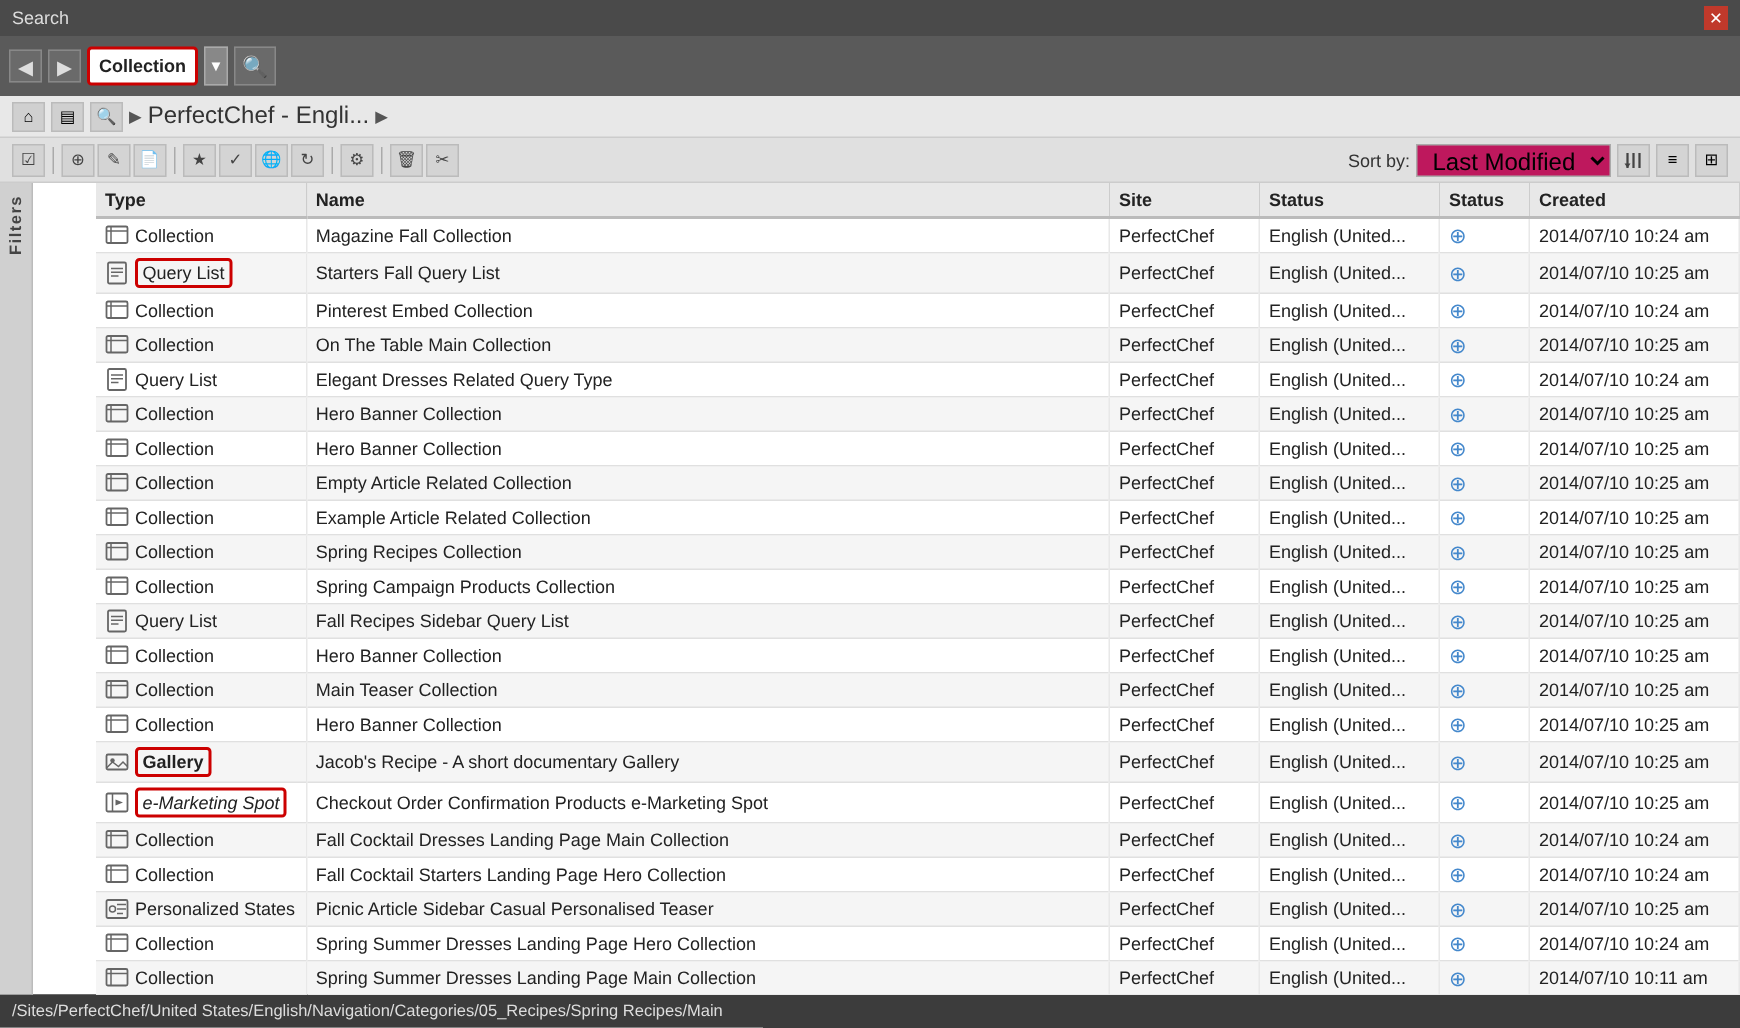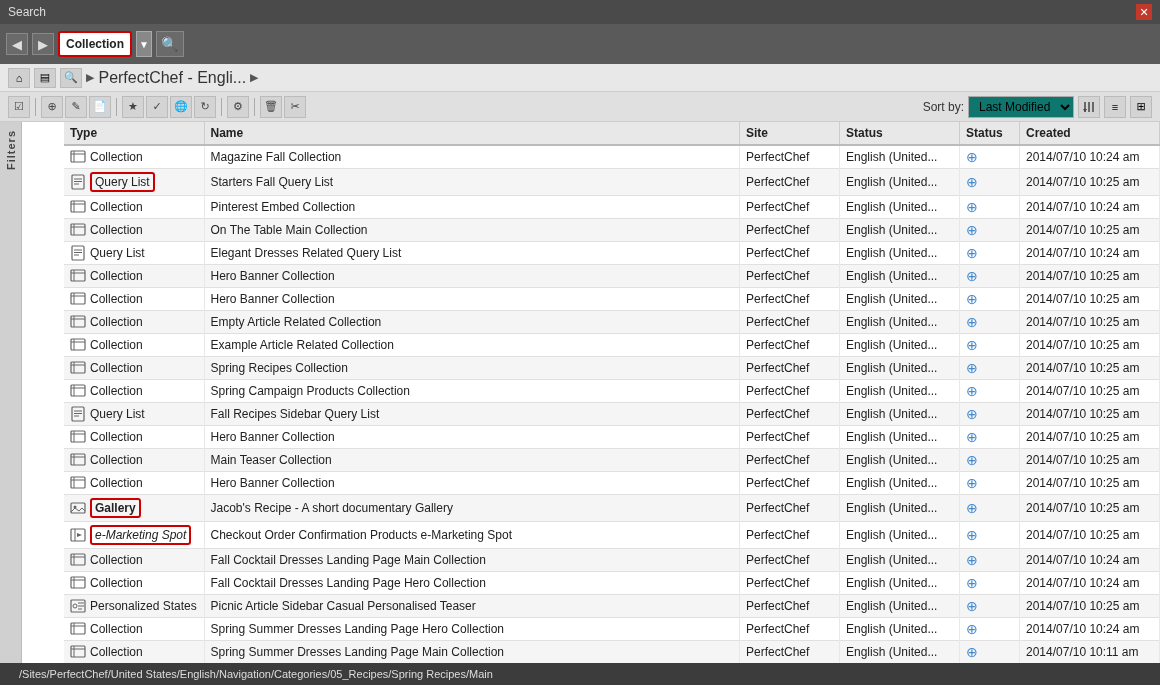--- a/index.html
+++ b/index.html
@@ -133,24 +133,24 @@
     }
     .tb-separator { width: 1px; height: 18px; background: #aaa; margin: 0 3px; }
     .sort-area {
       margin-left: auto;
       display: flex;
       align-items: center;
       gap: 4px;
     }
     .sort-label { font-size: 12px; color: #333; }
     .sort-dropdown {
-      background: #0f766e;
+      background: #be185d;
       border: 1px solid #aaa;
       padding: 2px 6px;
-      font-size: 12px;
+      font-size: 16px;
       cursor: pointer;
       height: 22px;
     }
     .sort-dir-btn {
       background: #d4d4d4;
       border: 1px solid #bbb;
       width: 22px;
       height: 22px;
       cursor: pointer;
       display: flex; align-items: center; justify-content: center;
@@ -256,21 +256,21 @@
       align-items: center;
       justify-content: center;
       color: #4488cc;
       font-size: 14px;
     }
 
     
     .status-bar {
       background: #3c3c3c;
       color: #ddd;
-      padding: 3px 19px;
+      padding: 3px 8px;
       font-size: 11px;
       height: 22px;
       display: flex;
       align-items: center;
     }
   </style>
 </head>
 <body>
 
 <div class="title-bar">
@@ -442,21 +442,21 @@
                   <svg width="16" height="16" viewBox="0 0 16 16">
                     <rect x="2" y="1" width="12" height="14" rx="1" fill="none" stroke="#666" stroke-width="1.2"></rect>
                     <line x1="4" y1="5" x2="12" y2="5" stroke="#666" stroke-width="1"></line>
                     <line x1="4" y1="7.5" x2="12" y2="7.5" stroke="#666" stroke-width="1"></line>
                     <line x1="4" y1="10" x2="9" y2="10" stroke="#666" stroke-width="1"></line>
                   </svg>
                 </span>
         <span>Query List</span>
       </div>
     </td>
-    <td class="col-name">Elegant Dresses Related Query List</td>
+    <td class="col-name">Elegant Dresses Related Query Type</td>
     <td class="col-site">PerfectChef</td>
     <td class="col-locale">English (United...</td>
     <td class="col-status">
       <span class="status-globe">⊕</span>
     </td>
     <td class="col-created">2014/07/10 10:24 am</td>
   </tr>
           <tr>
     <td class="col-type">
       <div class="type-cell">
@@ -737,21 +737,21 @@
         <span class="type-icon">
                   <svg width="16" height="16" viewBox="0 0 16 16">
                     <rect x="1" y="2" width="14" height="11" rx="1" fill="none" stroke="#666" stroke-width="1.2"></rect>
                     <line x1="1" y1="5" x2="15" y2="5" stroke="#666" stroke-width="1"></line>
                     <line x1="4" y1="2" x2="4" y2="13" stroke="#666" stroke-width="1"></line>
                   </svg>
                 </span>
         <span>Collection</span>
       </div>
     </td>
-    <td class="col-name">Fall Cocktail Dresses Landing Page Hero Collection</td>
+    <td class="col-name">Fall Cocktail Starters Landing Page Hero Collection</td>
     <td class="col-site">PerfectChef</td>
     <td class="col-locale">English (United...</td>
     <td class="col-status">
       <span class="status-globe">⊕</span>
     </td>
     <td class="col-created">2014/07/10 10:24 am</td>
   </tr>
           <tr>
     <td class="col-type">
       <div class="type-cell">

